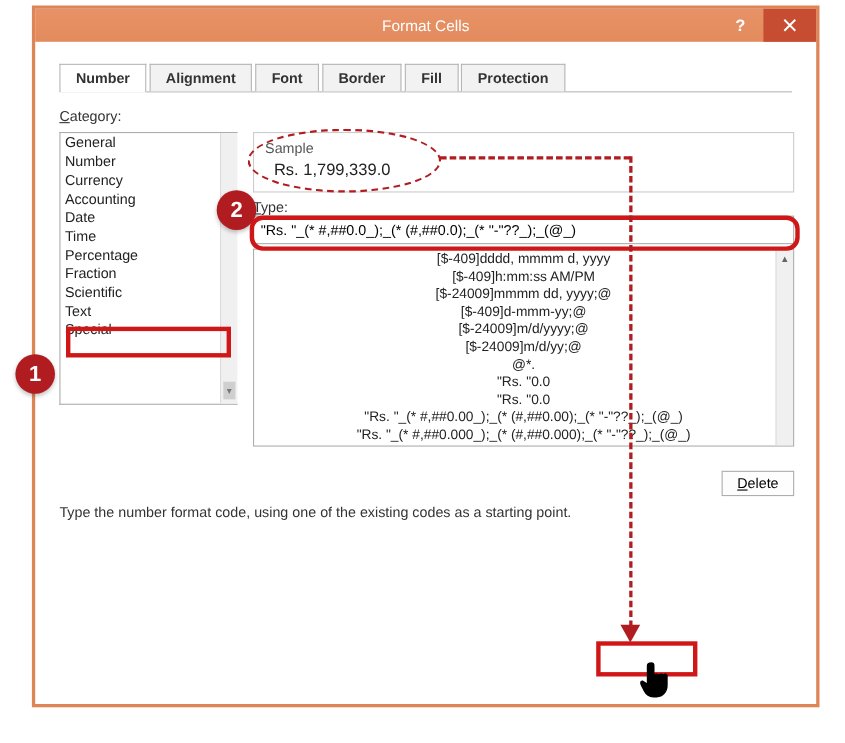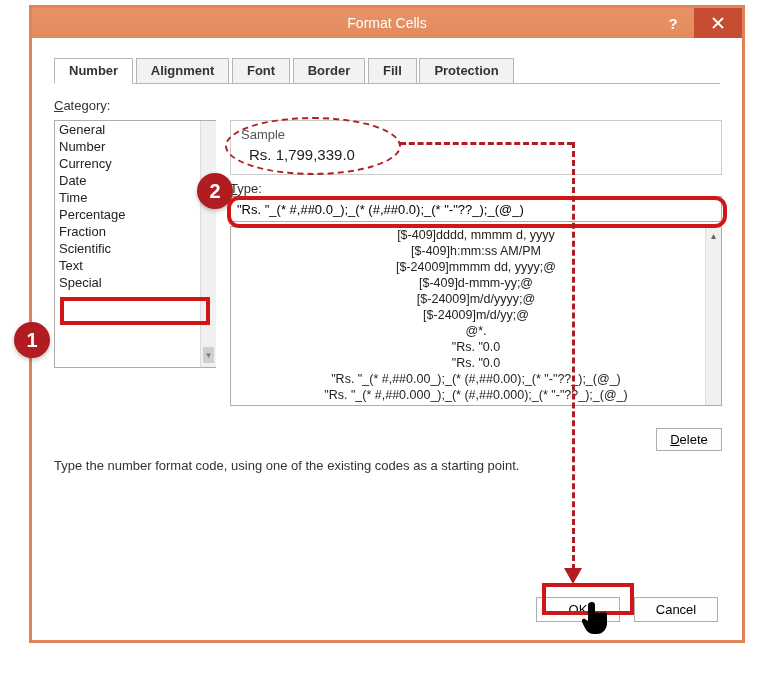--- a/index.html
+++ b/index.html
@@ -277,20 +277,21 @@
       <span class="tab">Protection</span>
     </div>
 
     <div class="content">
       <div class="cat-label"><u>C</u>ategory:</div>
 
       <div class="category-box">
         <div class="cat-item">General</div>
         <div class="cat-item">Number</div>
         <div class="cat-item">Currency</div>
+        <div class="cat-item">Accounting</div>
         <div class="cat-item">Date</div>
         <div class="cat-item">Time</div>
         <div class="cat-item">Percentage</div>
         <div class="cat-item">Fraction</div>
         <div class="cat-item">Scientific</div>
         <div class="cat-item">Text</div>
         <div class="cat-item">Special</div>
         <div class="scroll-cat">
           <div class="scroll-thumb-cat">▾</div>
         </div>
@@ -320,24 +321,20 @@
             <div class="scroll-arrow">▴</div>
           </div>
         </div>
 
         <button class="delete-btn"><u>D</u>elete</button>
       </div>
 
       <div class="hint">Type the number format code, using one of the existing codes as a starting point.</div>
     </div>
 
-    <div class="footer-btns">
-      <button class="ok-btn">OK</button>
-      <button class="cancel-btn">Cancel</button>
-    </div>
   </div>
 </div>
 
 <div class="custom-hl" style="left:60px; top:297px; width:150px; height:28px;"></div>
 <div class="step-badge" style="left:14px; top:322px;">1</div>
 
 <div class="ellipse" style="left:225px; top:117px; width:176px; height:58px;"></div>
 <div class="step-badge" style="left:197px; top:173px;">2</div>
 <div class="custom-hl" style="left:227px; top:196px; width:500px; height:32px; border-radius:12px;"></div>
 

